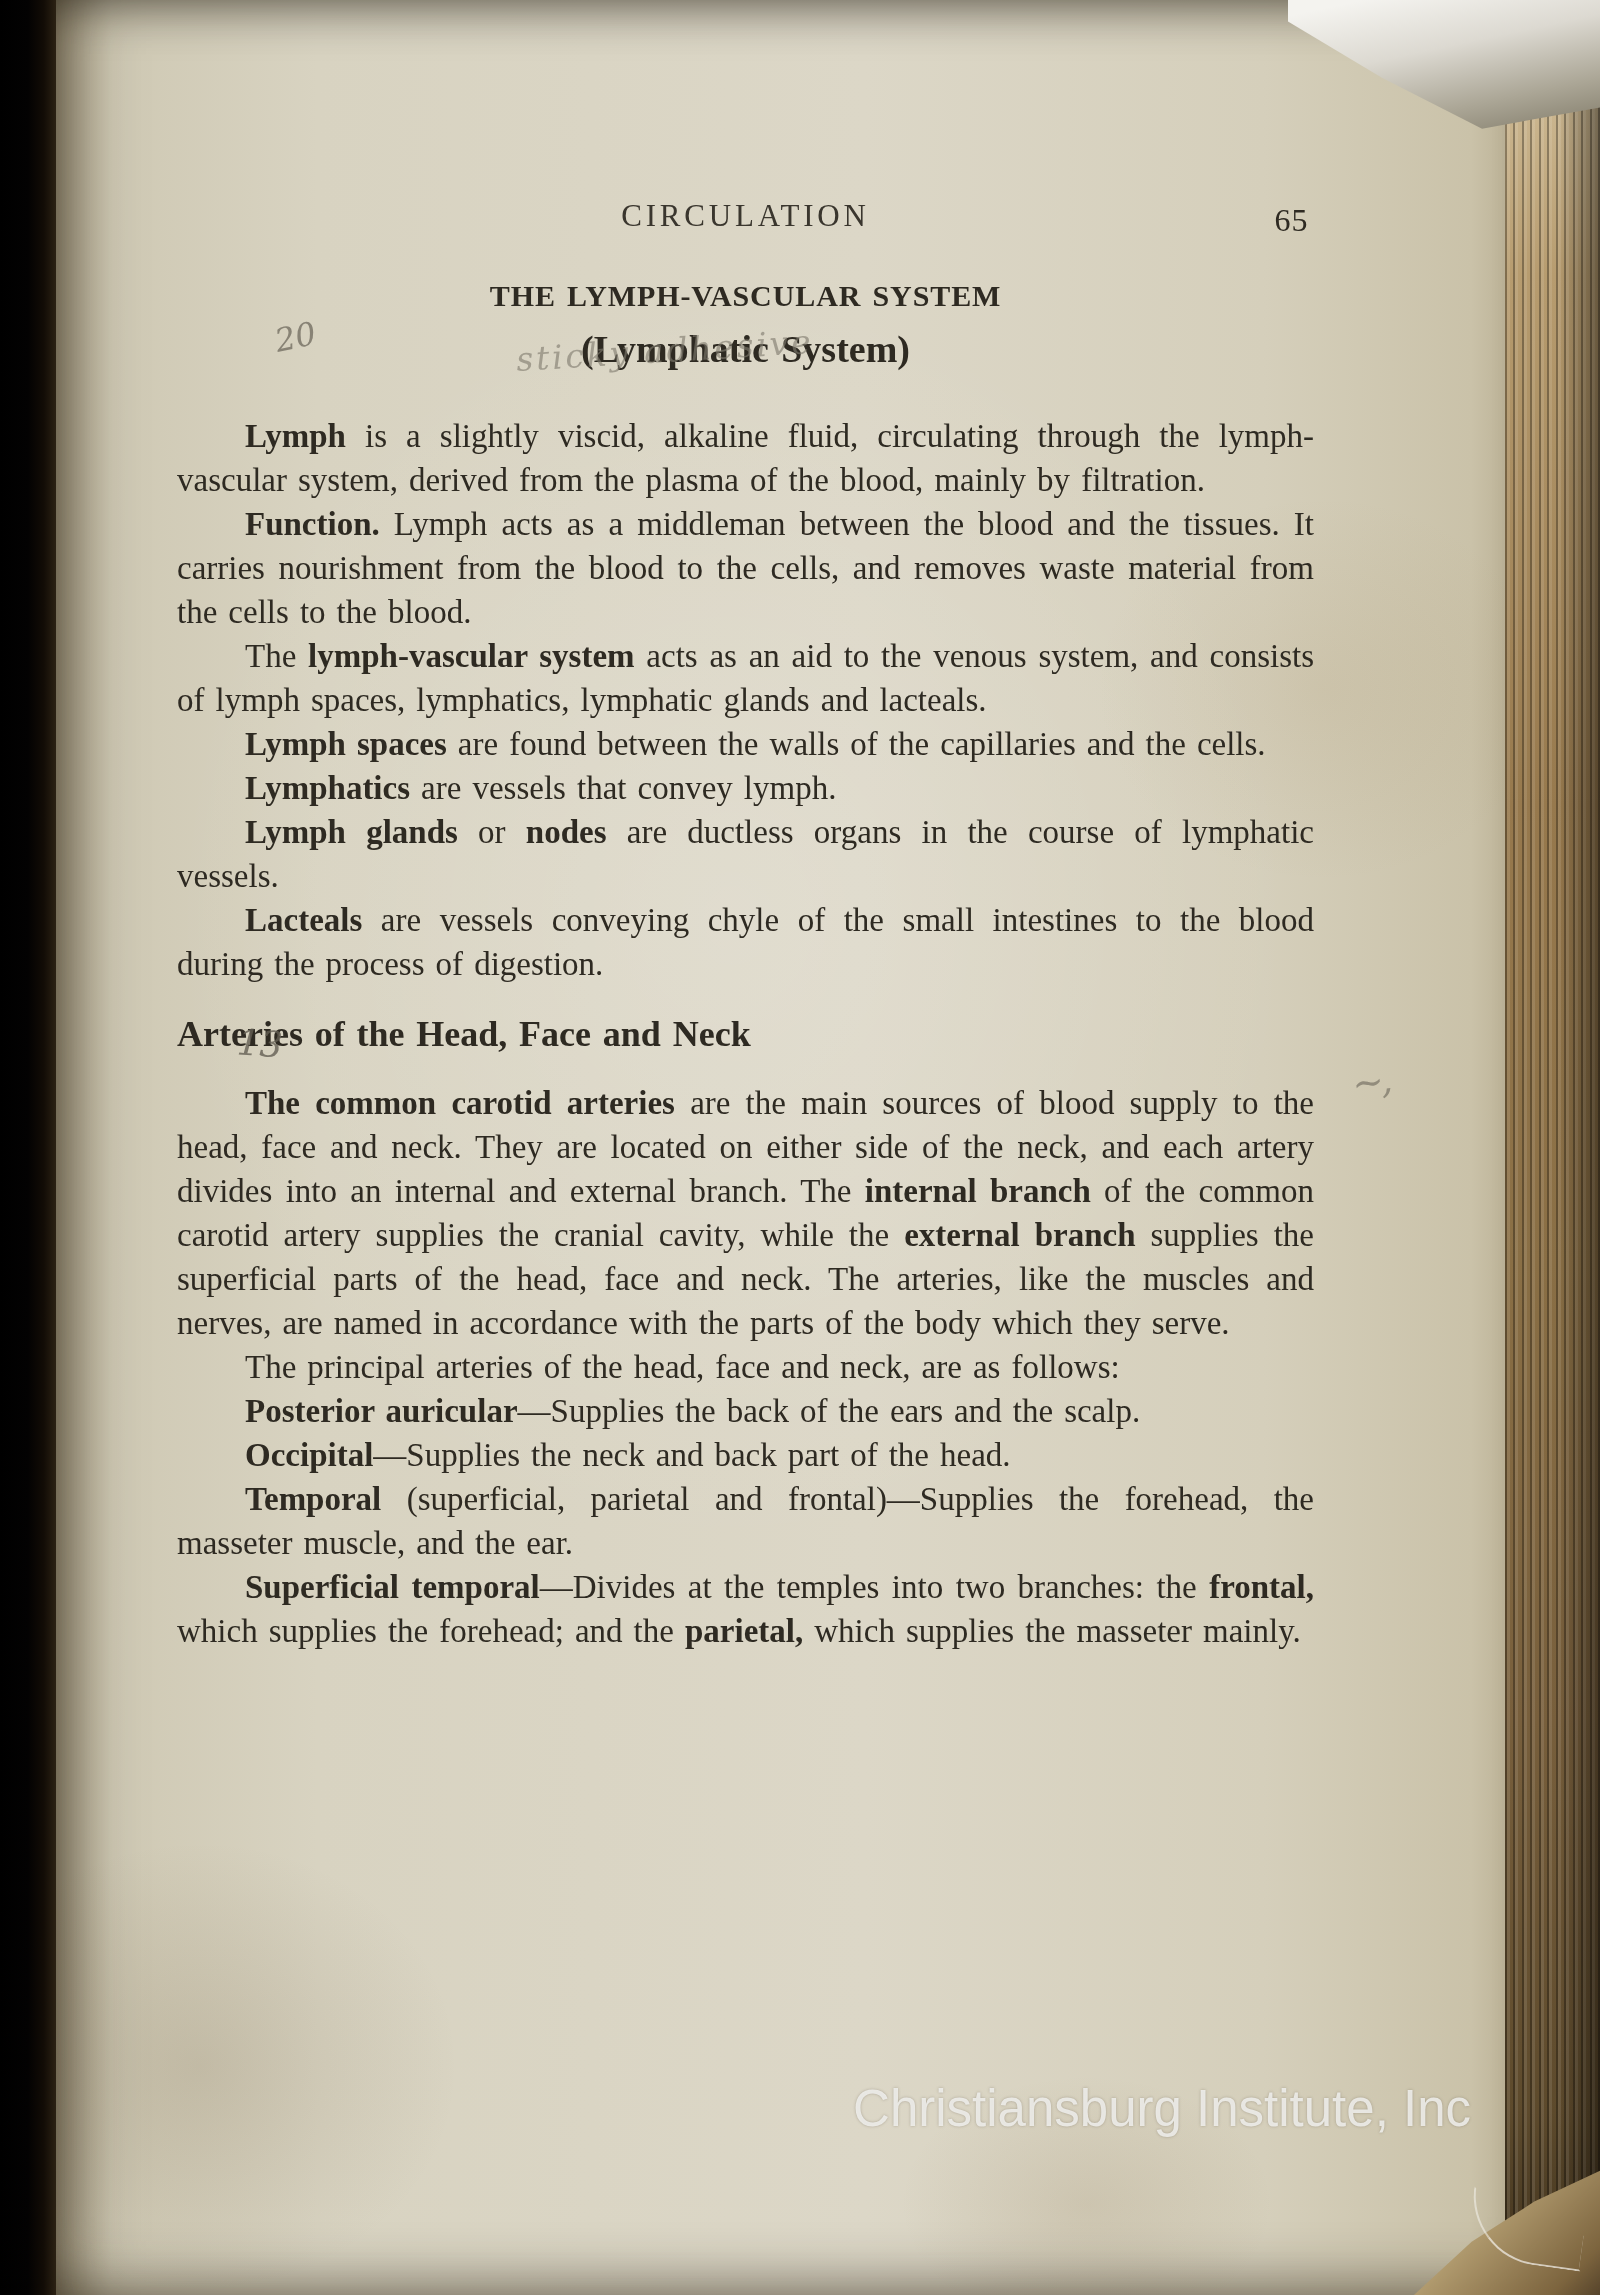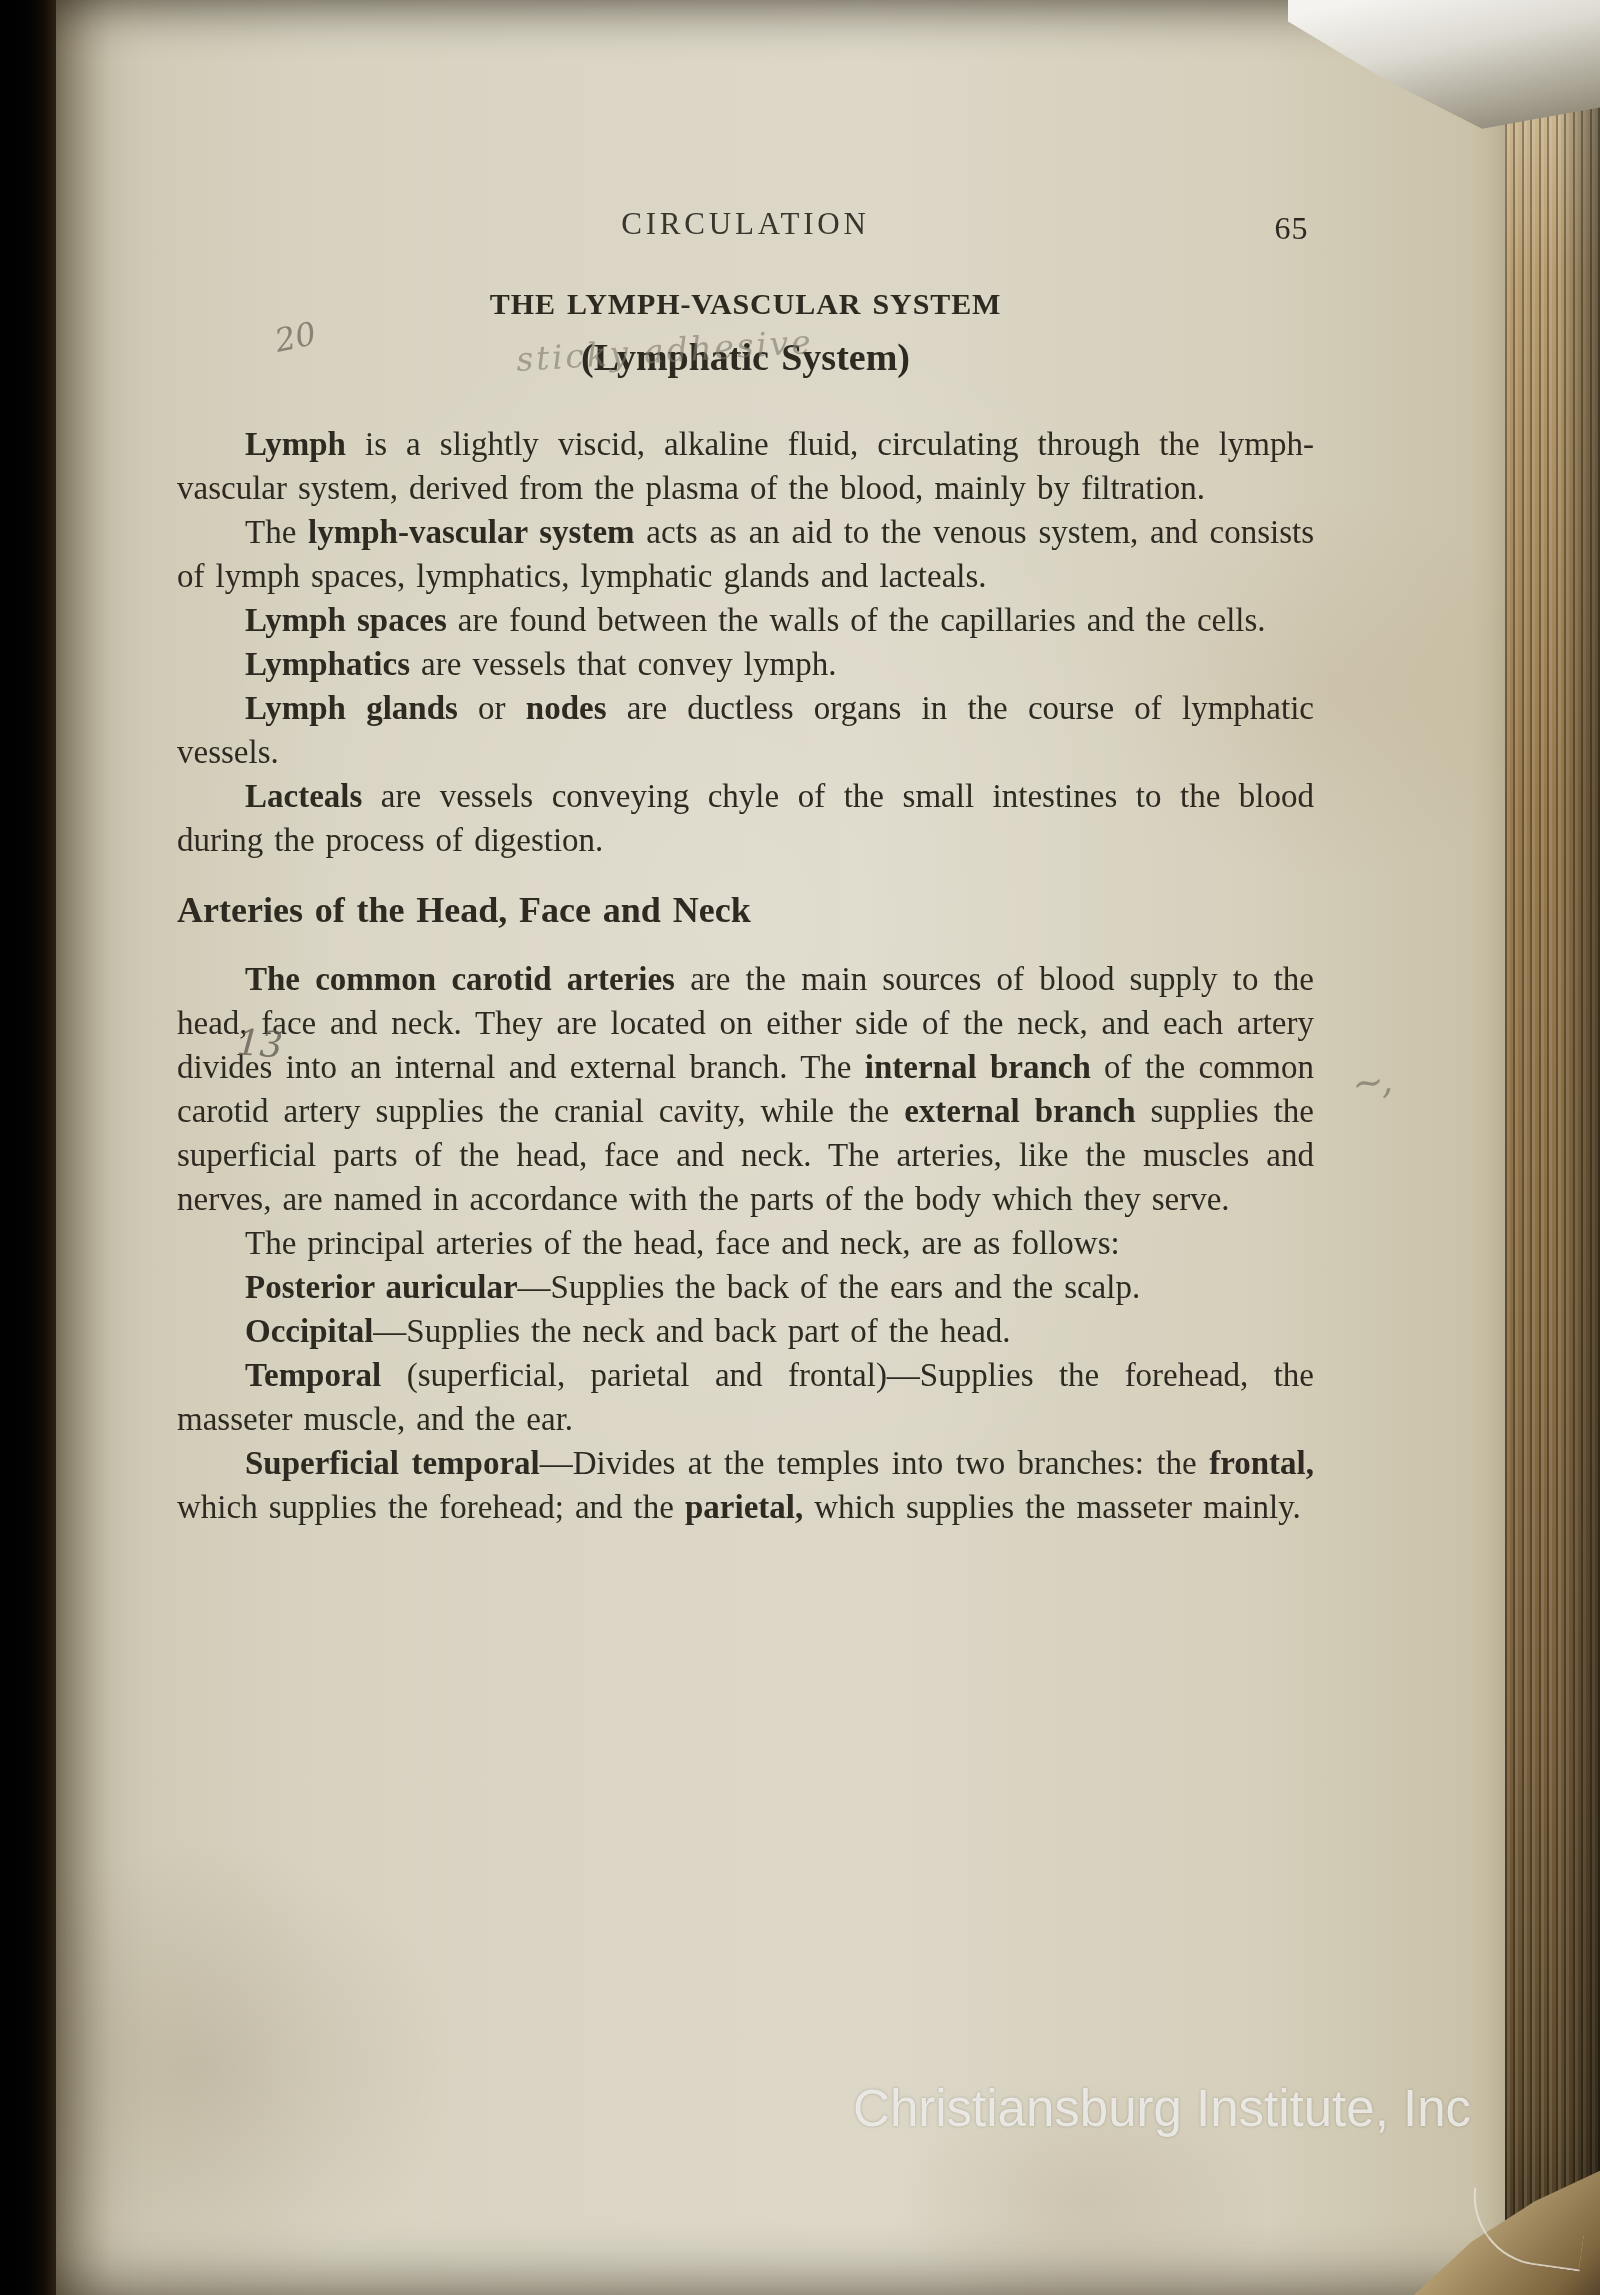--- a/index.html
+++ b/index.html
@@ -29,21 +29,21 @@
     background:linear-gradient(168deg,#f4f3ef 8%,#dcd9d1 40%,#aba696 72%,#7d7765 100%);}
   .curl-bottom{position:absolute;left:1405px;top:2153px;width:196px;height:143px;z-index:4;
     clip-path:polygon(4% 100%,34% 62%,66% 34%,100% 12%,100% 100%);
     background:linear-gradient(135deg,#d6c6a2 0%,#b09a6e 45%,#7c643e 85%,#54422a 100%);}
   .curl-line{position:absolute;left:1469px;top:2194px;width:113px;height:66px;z-index:5;
     border:2.8px solid rgba(245,243,238,0.7);border-color:transparent transparent rgba(245,243,238,0.7) rgba(245,243,238,0.55);
     border-radius:0 0 0 85px;transform:rotate(8deg);}
 
   
   .content{position:absolute;left:177px;top:194px;width:1137px;z-index:5;
-    color:#2e2a22;font-size:33px;line-height:44px;text-align:justify;word-spacing:2.8px;margin-top:8px;}
+    color:#2e2a22;font-size:33px;line-height:44px;text-align:justify;word-spacing:2.8px;}
   .running-head{position:relative;width:100%;height:41px;}
   .rh-title{display:block;text-align:center;font-size:31px;letter-spacing:3.8px;color:#3a362e;}
   .rh-num{position:absolute;right:5.6px;top:4px;font-size:32px;letter-spacing:0.9px;}
   .title{margin:36px 0 0 0;text-align:center;font-size:30px;line-height:49px;font-weight:bold;letter-spacing:0.9px;text-indent:0;}
   .subtitle{margin:7.5px 0 0 0;text-align:center;font-size:38px;line-height:43px;font-weight:bold;text-indent:0;}
   .para{margin:0;text-indent:68px;}
   .first{margin-top:43px;}
   .sec-head{margin:28px 0 26px 0;text-align:left;font-size:36px;line-height:41px;font-weight:bold;text-indent:0;}
   .b{font-weight:bold;}
 
@@ -76,20 +76,21 @@
     <div class="running-head">
       <span class="rh-title">CIRCULATION</span>
       <span class="rh-num">65</span>
     </div>
 
     <h1 class="title">THE LYMPH-VASCULAR SYSTEM</h1>
     <h2 class="subtitle">(Lymphatic System)</h2>
 
     <p class="para first"><span class="b">Lymph</span><span> is a slightly viscid, alkaline fluid, circulating through the lymph-vascular system, derived from the plasma of the blood, mainly by filtration.</span></p>
 
+    <p class="para"><span class="b">Function.</span><span> Lymph acts as a middleman between the blood and the tissues. It carries nourishment from the blood to the cells, and removes waste material from the cells to the blood.</span></p>
 
     <p class="para"><span>The </span><span class="b">lymph-vascular system</span><span> acts as an aid to the venous system, and consists of lymph spaces, lymphatics, lymphatic glands and lacteals.</span></p>
 
     <p class="para"><span class="b">Lymph spaces</span><span> are found between the walls of the capillaries and the cells.</span></p>
 
     <p class="para"><span class="b">Lymphatics</span><span> are vessels that convey lymph.</span></p>
 
     <p class="para"><span class="b">Lymph glands</span><span> or </span><span class="b">nodes</span><span> are ductless organs in the course of lymphatic vessels.</span></p>
 
     <p class="para"><span class="b">Lacteals</span><span> are vessels conveying chyle of the small intestines to the blood during the process of digestion.</span></p>

